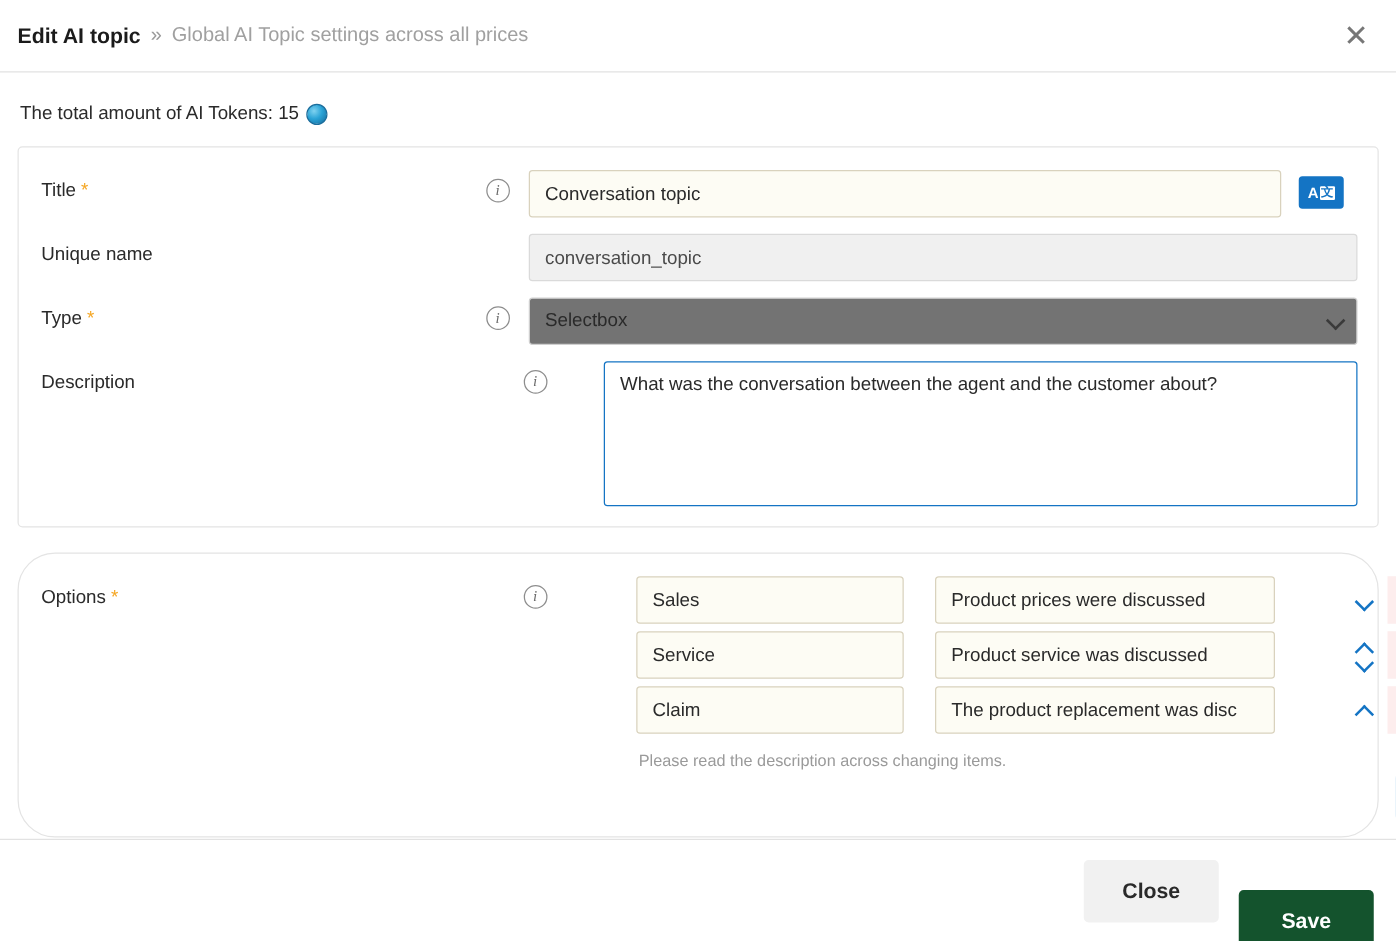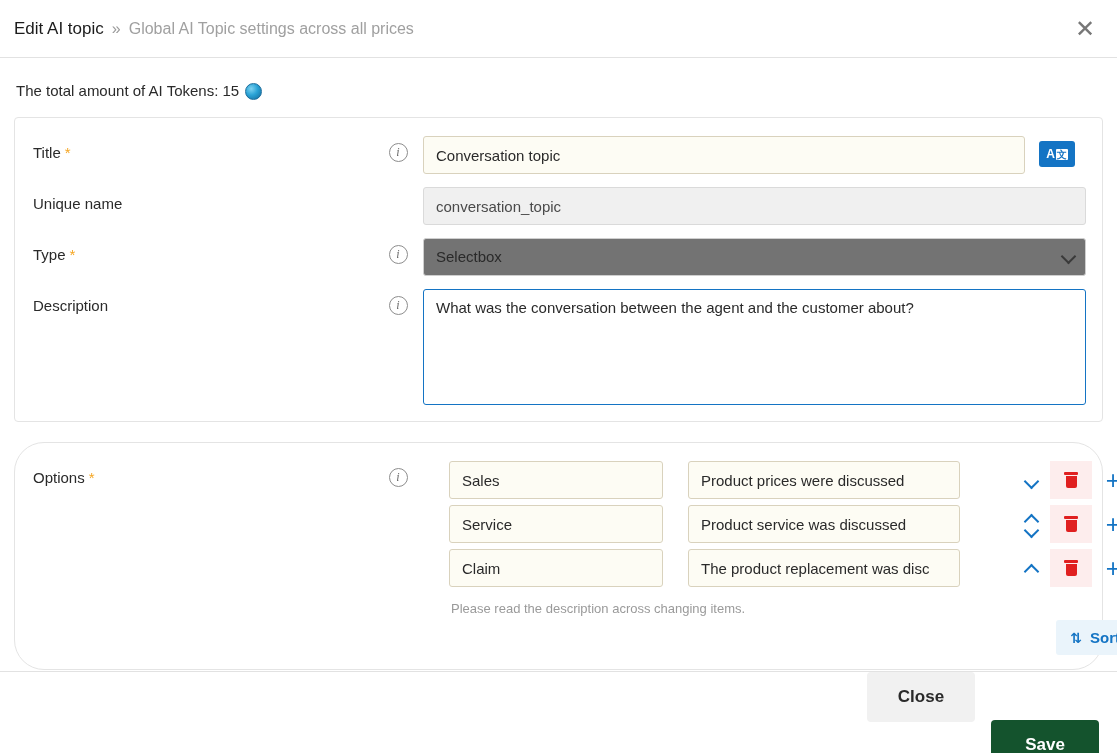--- a/index.html
+++ b/index.html
@@ -24,21 +24,21 @@
   .header {
     height: 58px;
     border-bottom: 1px solid #e2e2e2;
     display: flex;
     align-items: center;
     padding: 0 16px 0 14px;
     flex: 0 0 auto;
   }
   .header-title {
     font-size: 17px;
-    font-weight: normal;
+    font-weight: bold;
     color: #1b1b1b;
   }
   .header-sep {
     font-size: 16px;
     color: #9b9b9b;
     margin: 0 8px;
   }
   .header-sub {
     font-size: 16px;
     color: #a0a0a0;
@@ -82,21 +82,21 @@
     background: #fff;
     padding: 18px 16px 16px 18px;
     margin-bottom: 20px;
   }
   .row {
     display: flex;
     align-items: flex-start;
     margin-bottom: 13px;
     min-height: 34px;
   }
-  .row:last-child { margin-bottom: 0; }
+  .row:last-child { margin-bottom: 0; gap: 30px; }
   .label {
     width: 340px;
     flex: 0 0 340px;
     font-size: 15px;
     color: #2a2a2a;
     padding-top: 8px;
   }
   .req {
     color: #f5a623;
     font-size: 15px;
@@ -323,21 +323,21 @@
   .sort-ico {
     font-size: 14px;
     font-family: "DejaVu Sans", sans-serif;
   }
   
   .footer {
     flex: 0 0 auto;
     height: 82px;
     border-top: 1px solid #e2e2e2;
     display: flex;
-    align-items: flex-start;
+    align-items: center;
     justify-content: flex-end;
     gap: 16px;
     padding: 0 18px;
   }
   .btn {
     border: none;
     border-radius: 4px;
     font-size: 17px;
     font-weight: bold;
     font-family: "Liberation Sans", sans-serif;

